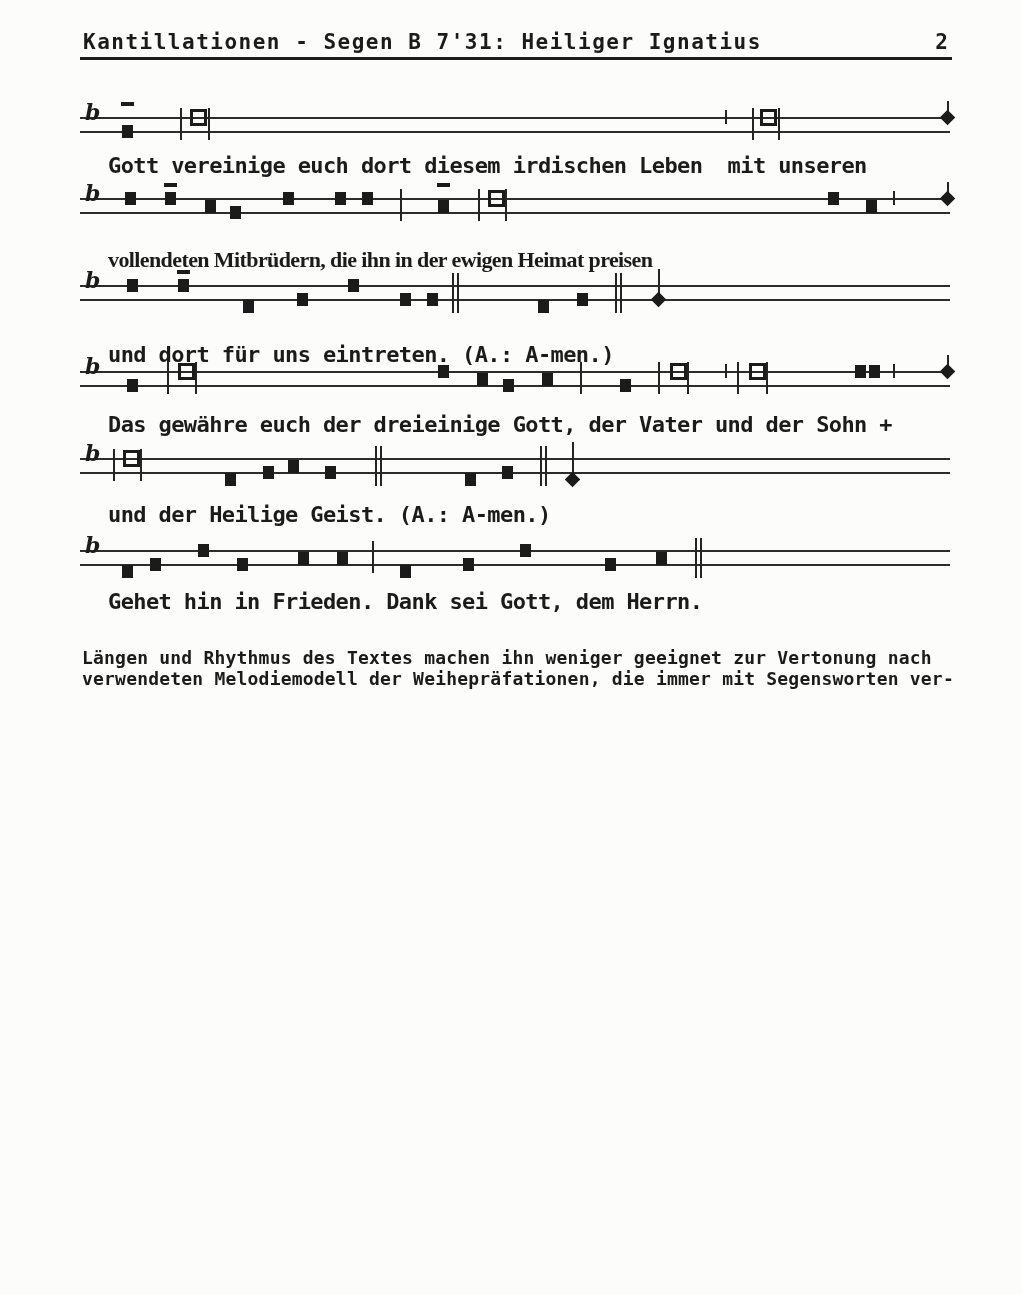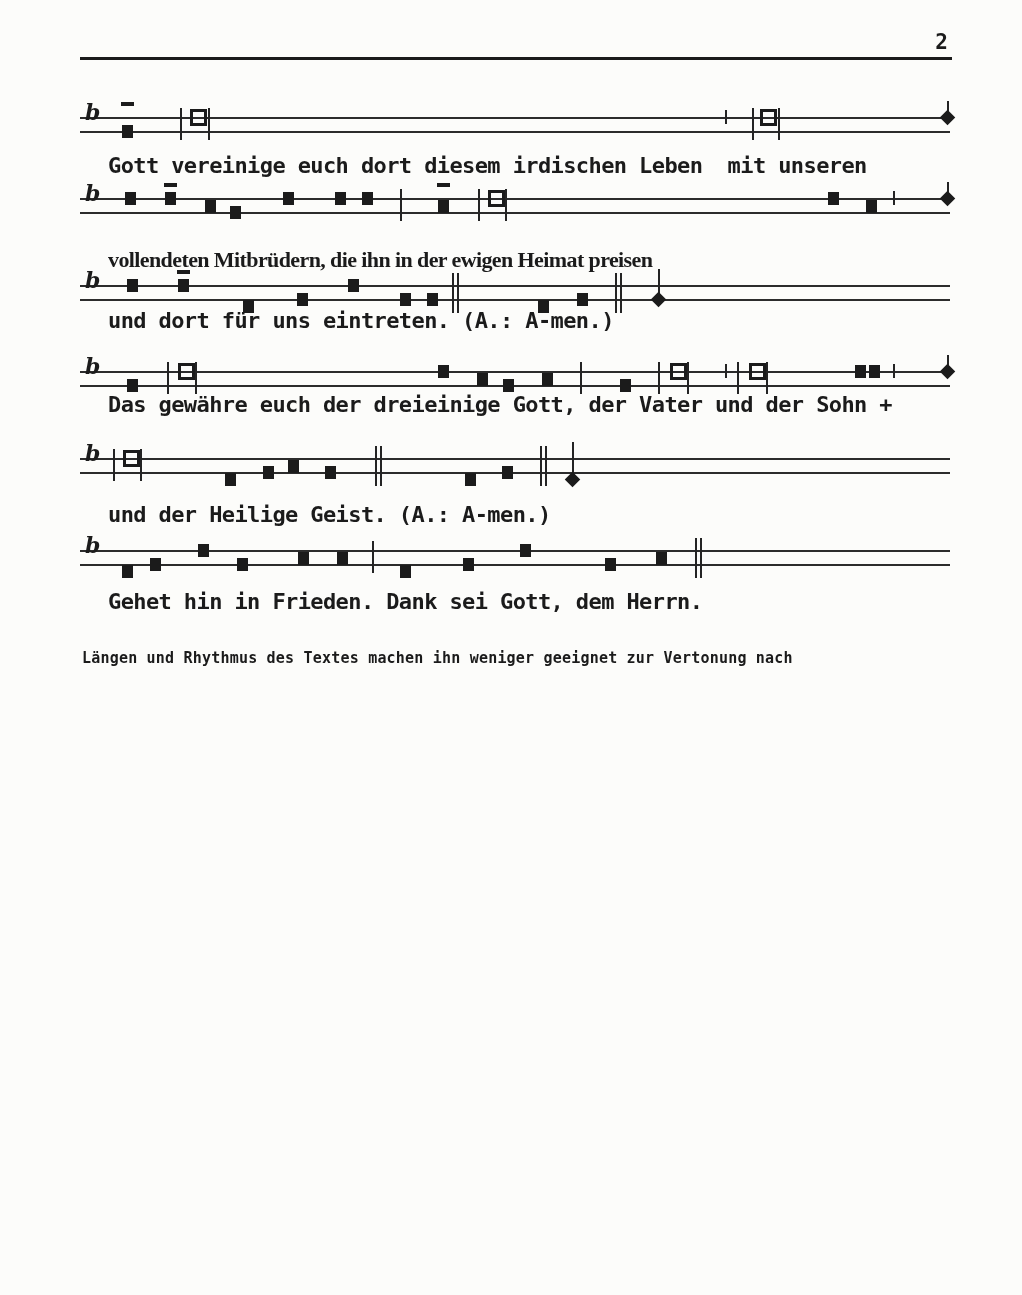--- a/index.html
+++ b/index.html
@@ -44,33 +44,34 @@
   .diamond{position:absolute;width:11px;height:11px;background:#1b1b1b;transform:rotate(45deg);}
   .stem{position:absolute;width:2px;background:#242424;}
   
   .lyric{
     position:absolute;left:108px;font-size:22px;font-weight:bold;
     letter-spacing:-0.6px;white-space:pre;
   }
   
   .para{position:absolute;left:82px;top:648px;width:860px;}
   .para div{
-    font-size:15px;font-weight:bold;line-height:20.5px;letter-spacing:0.2px;white-space:pre;
+    font-size:18px;font-weight:bold;line-height:20.5px;letter-spacing:0.2px;white-space:pre;
   }
   
   .footer{
     position:absolute;left:0;right:0;top:1254px;text-align:center;
     font-size:13px;font-weight:bold;letter-spacing:1.5px;
   }
 </style>
 </head>
 <body>
 
 <div class="sheet">
 
+  <div class="hdr-title">Kantillationen - Segen B 7'31: Heiliger Ignatius</div>
   <div class="hdr-page">2</div>
   <div class="hdr-rule"></div>
 
   <div>
       <div class="staff" style="top: 97px;">
         <div class="sline top"></div>
         <div class="sline bot"></div>
         <div class="flat" style="left: 5px;">b</div>
         <div class="episema" style="left: 41px;"></div>
         <div class="note lv-low" style="left: 42px; top: 28px;"></div>
@@ -122,21 +123,21 @@
         <div class="note lv-high" style="left: 268px; top: 14px;"></div>
         <div class="note lv-low" style="left: 320px; top: 28px;"></div>
         <div class="note lv-low" style="left: 347px; top: 28px;"></div>
         <div class="dbar" style="left: 372px;"></div>
         <div class="note lv-sub" style="left: 458px; top: 35px;"></div>
         <div class="note lv-low" style="left: 497px; top: 28px;"></div>
         <div class="dbar" style="left: 535px;"></div>
         <div class="stem" style="left: 578px; top: 4px; height: 31px;"></div>
         <div class="diamond" style="top: 29px; left: 573px;"></div>
       </div>
-      <div class="lyric" style="top: 308px;">und dort für uns eintreten. (A.: A-men.)</div>
+      <div class="lyric" style="top: 342px;">und dort für uns eintreten. (A.: A-men.)</div>
       <div class="staff" style="top: 351px;">
         <div class="sline top"></div>
         <div class="sline bot"></div>
         <div class="flat" style="left: 5px;">b</div>
         <div class="note lv-low" style="left: 47px; top: 28px;"></div>
         <div class="barline" style="left: 87px;"></div>
         <div class="hollow" style="left: 98px;"></div>
         <div class="barline" style="left: 115px;"></div>
         <div class="note lv-high" style="left: 358px; top: 14px;"></div>
         <div class="note lv-mid" style="left: 397px; top: 22px;"></div>
@@ -150,21 +151,21 @@
         <div class="tick" style="left: 645px;"></div>
         <div class="barline" style="left: 657px;"></div>
         <div class="hollow" style="left: 669px;"></div>
         <div class="barline" style="left: 686px;"></div>
         <div class="note lv-high" style="left: 775px; top: 14px;"></div>
         <div class="note lv-high" style="left: 789px; top: 14px;"></div>
         <div class="tick" style="left: 813px;"></div>
         <div class="stem" style="left: 867px; top: 4px; height: 17px;"></div>
         <div class="diamond" style="top: 15px; left: 862px;"></div>
       </div>
-      <div class="lyric" style="top: 392px;">Das gewähre euch der dreieinige Gott, der Vater und der Sohn +</div>
+      <div class="lyric" style="top: 412px;">Das gewähre euch der dreieinige Gott, der Vater und der Sohn +</div>
       <div class="staff" style="top: 438px;">
         <div class="sline top"></div>
         <div class="sline bot"></div>
         <div class="flat" style="left: 5px;">b</div>
         <div class="barline" style="left: 33px;"></div>
         <div class="hollow" style="left: 43px;"></div>
         <div class="barline" style="left: 60px;"></div>
         <div class="note lv-sub" style="left: 145px; top: 35px;"></div>
         <div class="note lv-low" style="left: 183px; top: 28px;"></div>
         <div class="note lv-mid" style="left: 208px; top: 22px;"></div>
@@ -193,16 +194,17 @@
         <div class="note lv-high" style="left: 440px; top: 14px;"></div>
         <div class="note lv-low" style="left: 525px; top: 28px;"></div>
         <div class="note lv-mid" style="left: 576px; top: 22px;"></div>
         <div class="dbar" style="left: 615px;"></div>
       </div>
       <div class="lyric" style="top: 589px;">Gehet hin in Frieden. Dank sei Gott, dem Herrn.</div>
     </div>
 
   <div class="para">
     <div>Längen und Rhythmus des Textes machen ihn weniger geeignet zur Vertonung nach</div>
+    <div>verwendeten Melodiemodell der Weihepräfationen, die immer mit Segensworten ver-</div>
   </div>
 
 
 </div>
 
 </body></html>

